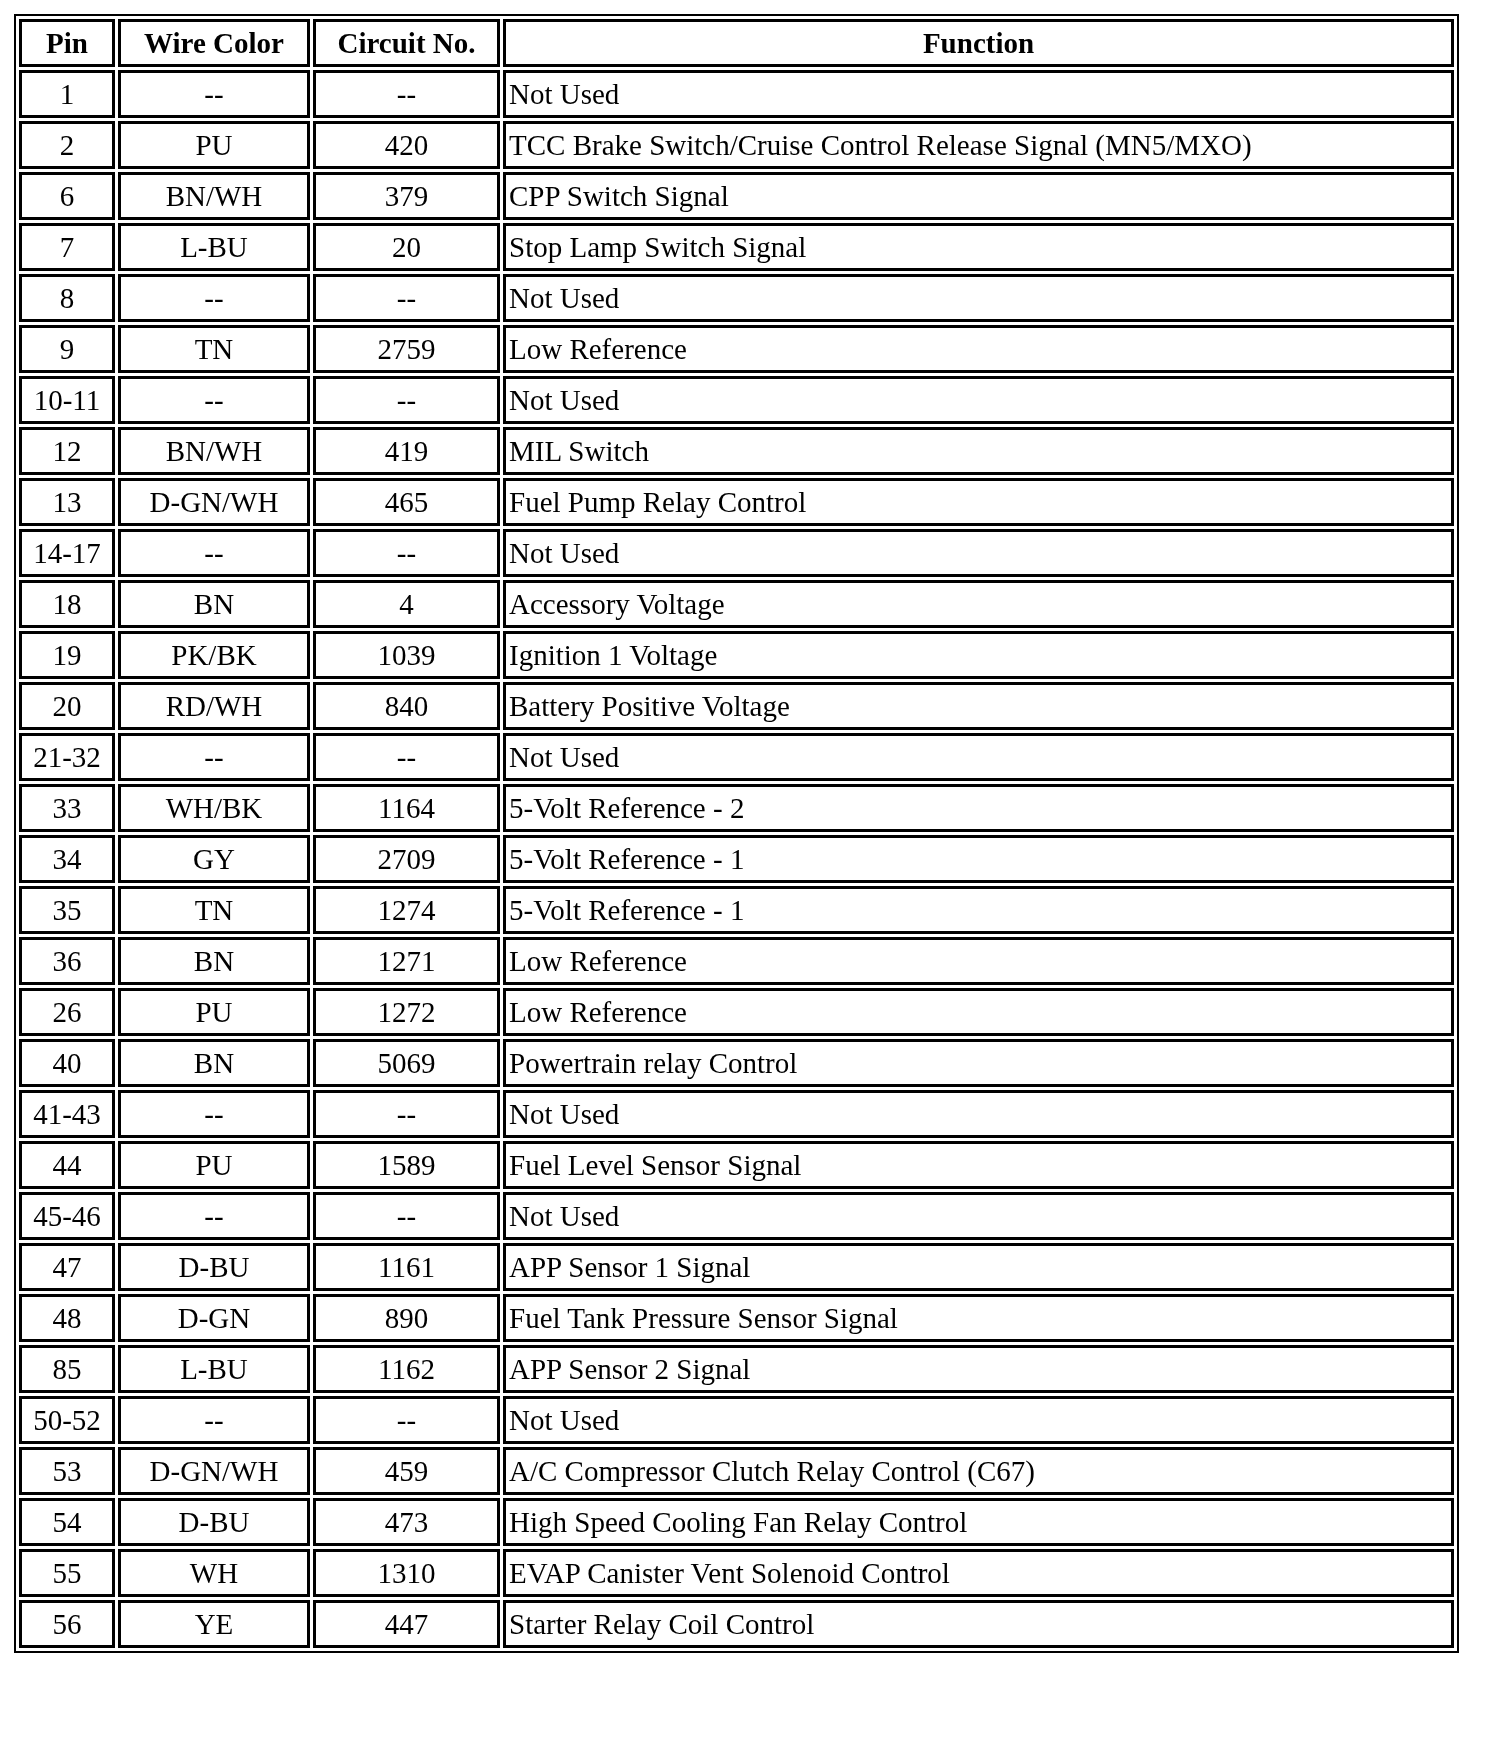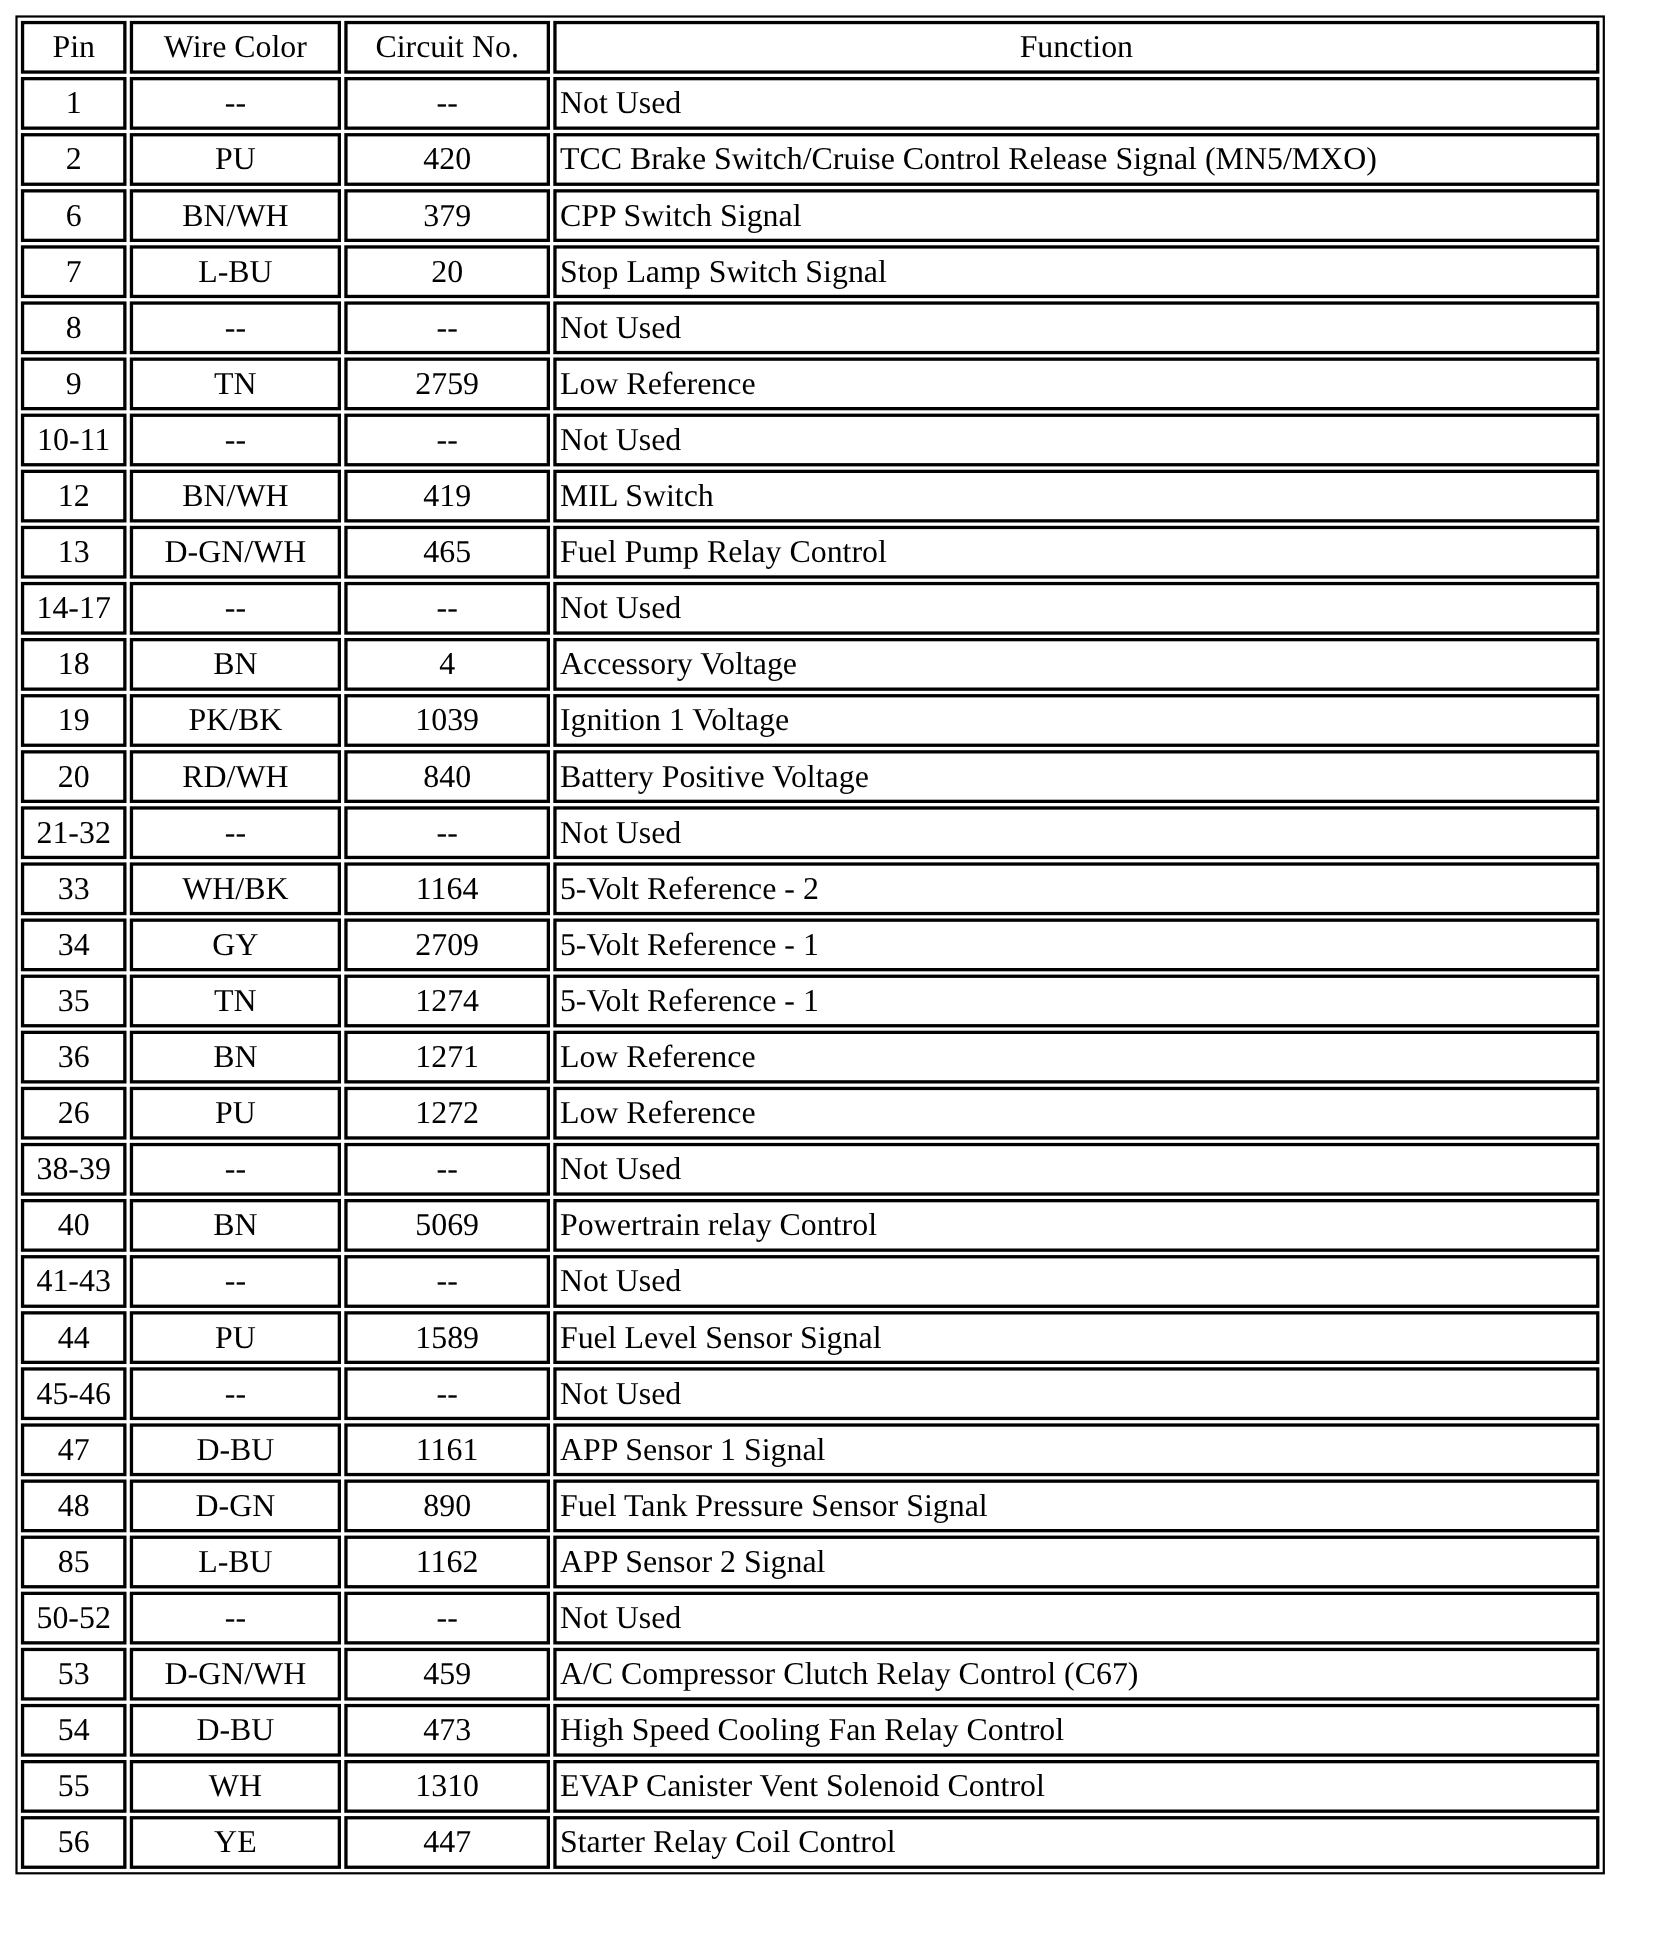--- a/index.html
+++ b/index.html
@@ -31,21 +31,21 @@
     box-sizing: border-box;
     height: 48px;
     font-size: 29px;
     line-height: 1.0;
     vertical-align: middle;
     overflow: hidden;
     white-space: nowrap;
     padding: 0;
   }
   th {
-    font-weight: normal;
+    font-weight: bold;
     text-align: center;
   }
   td.cell-pin, td.cell-wire, td.cell-circuit {
     text-align: center;
   }
   td.cell-func {
     text-align: left;
     padding-left: 3px;
   }
 </style>
@@ -195,26 +195,20 @@
     <td class="cell-func">Low Reference</td>
   </tr>
 
   <tr>
     <td class="cell-pin">26</td>
     <td class="cell-wire">PU</td>
     <td class="cell-circuit">1272</td>
     <td class="cell-func">Low Reference</td>
   </tr>
 
-  <tr>
-    <td class="cell-pin">38-39</td>
-    <td class="cell-wire">--</td>
-    <td class="cell-circuit">--</td>
-    <td class="cell-func">Not Used</td>
-  </tr>
 
   <tr>
     <td class="cell-pin">40</td>
     <td class="cell-wire">BN</td>
     <td class="cell-circuit">5069</td>
     <td class="cell-func">Powertrain relay Control</td>
   </tr>
 
   <tr>
     <td class="cell-pin">41-43</td>

